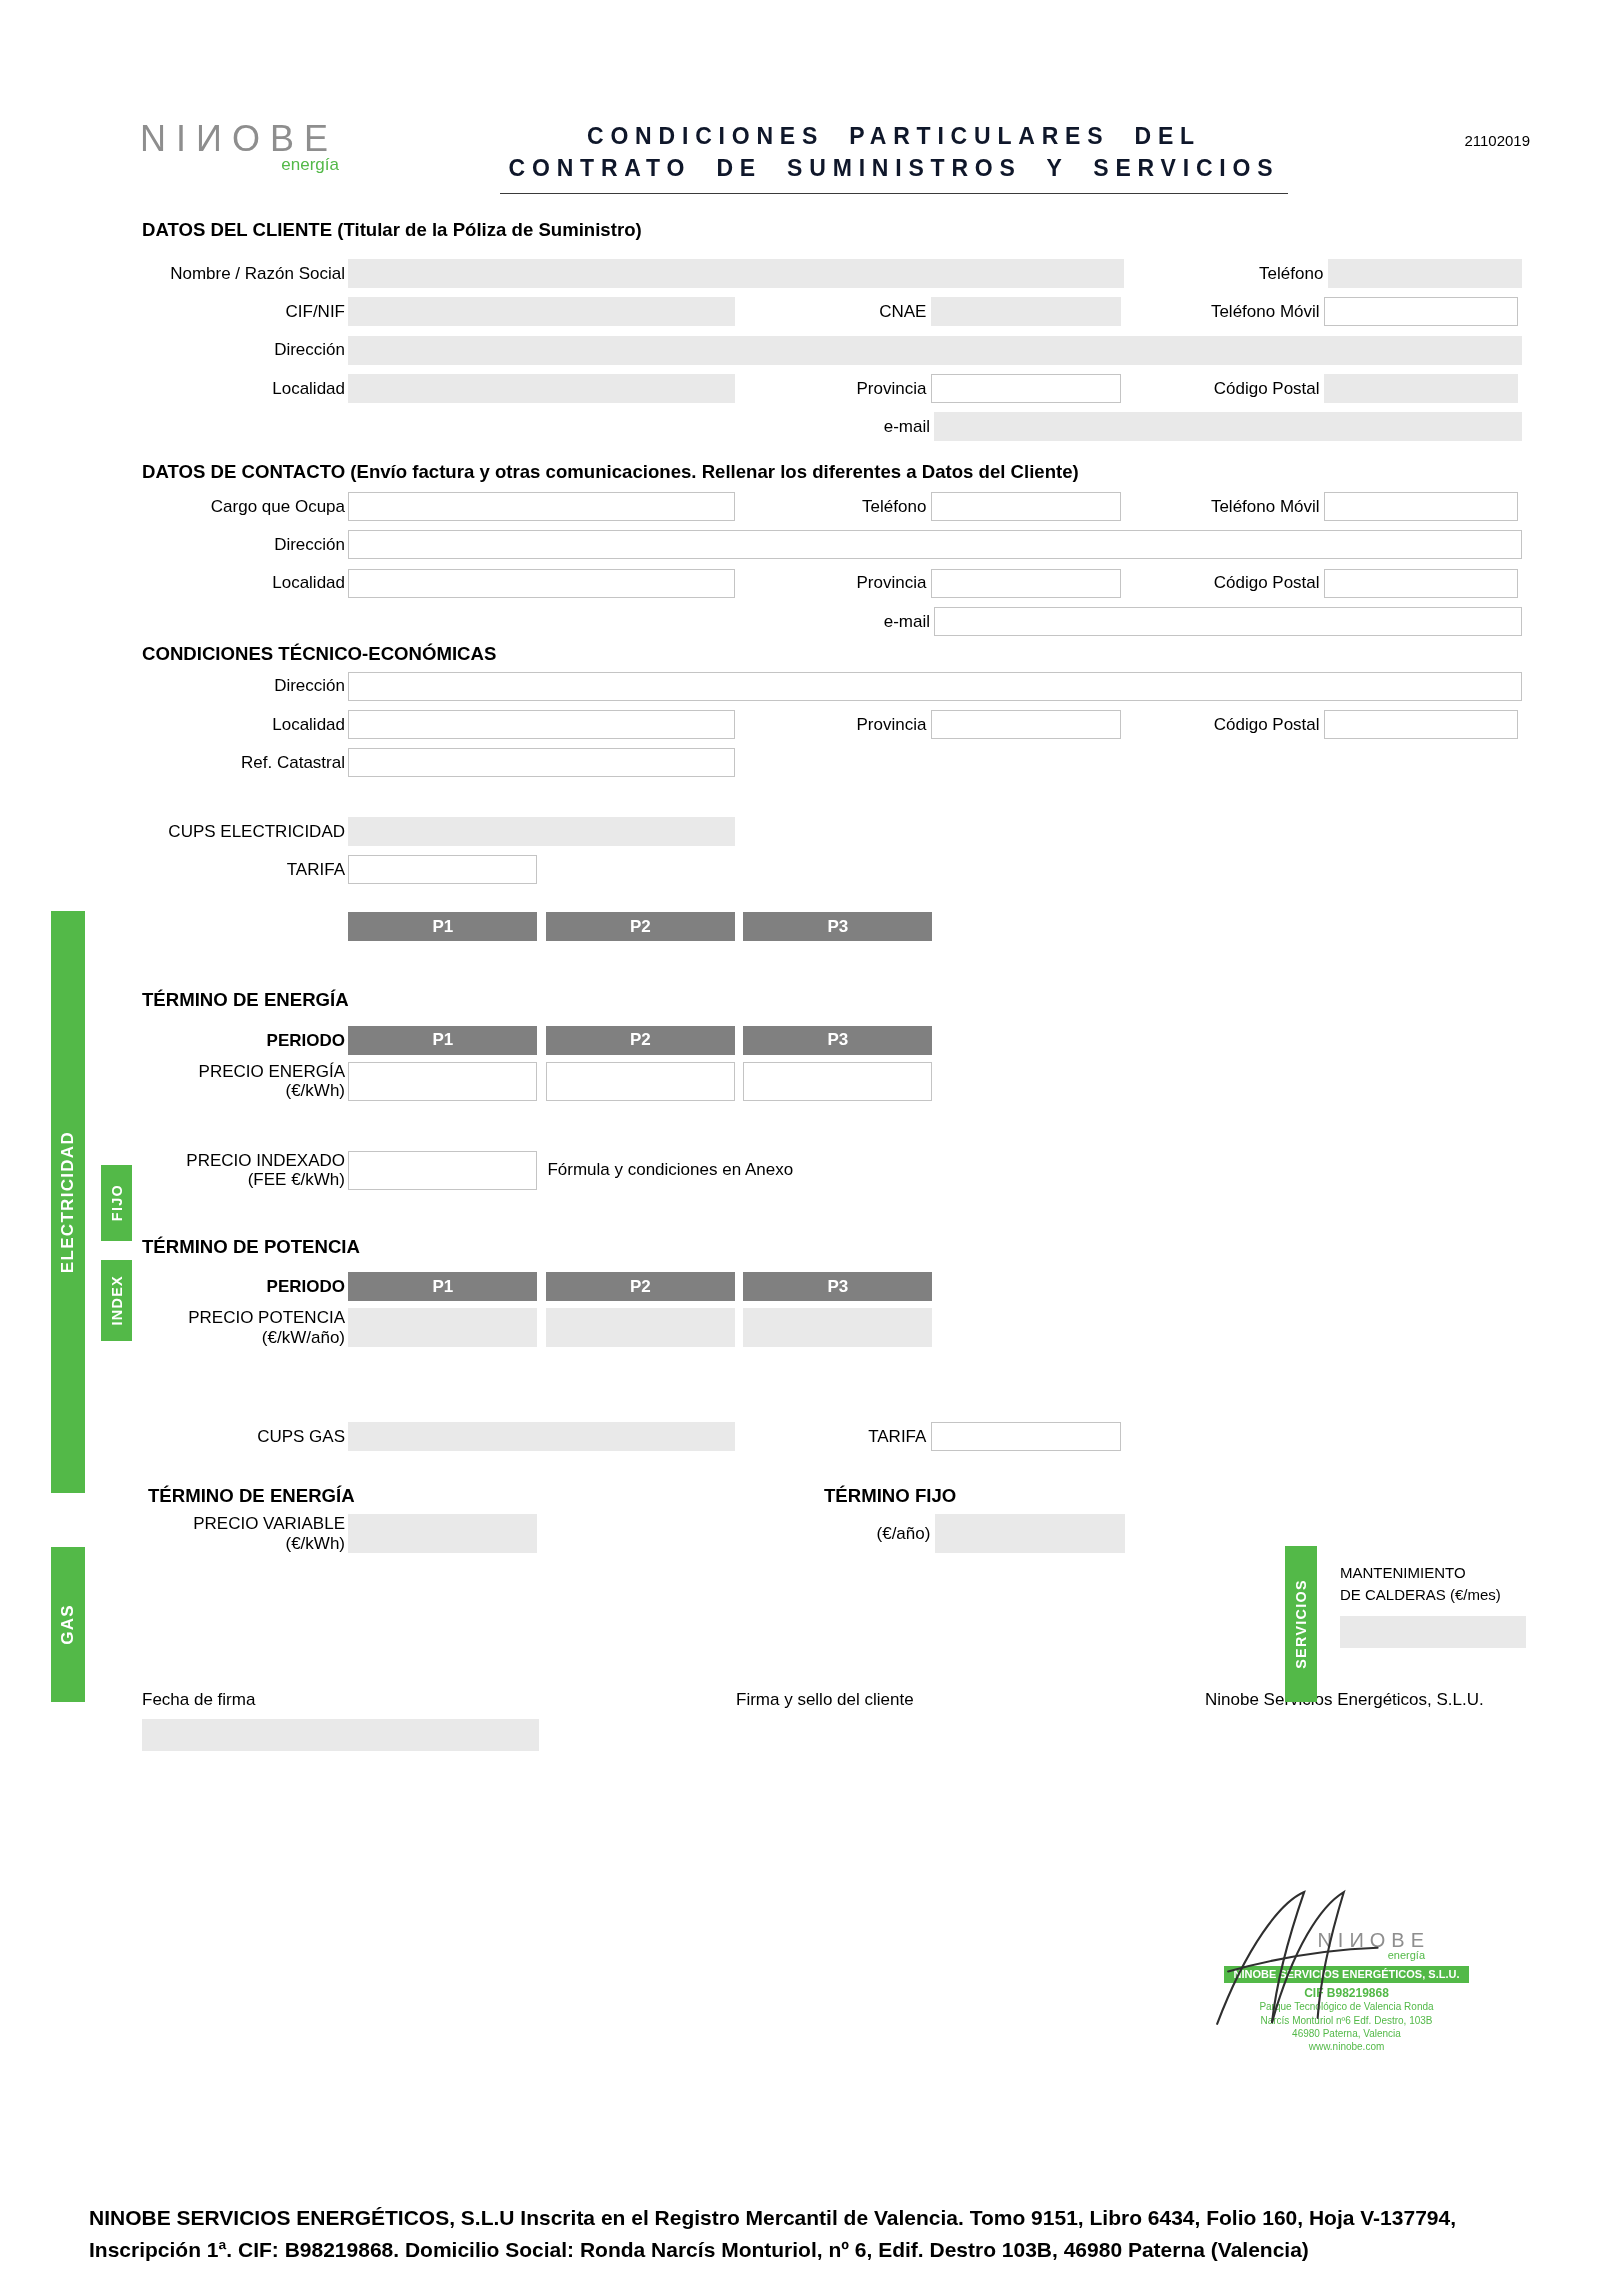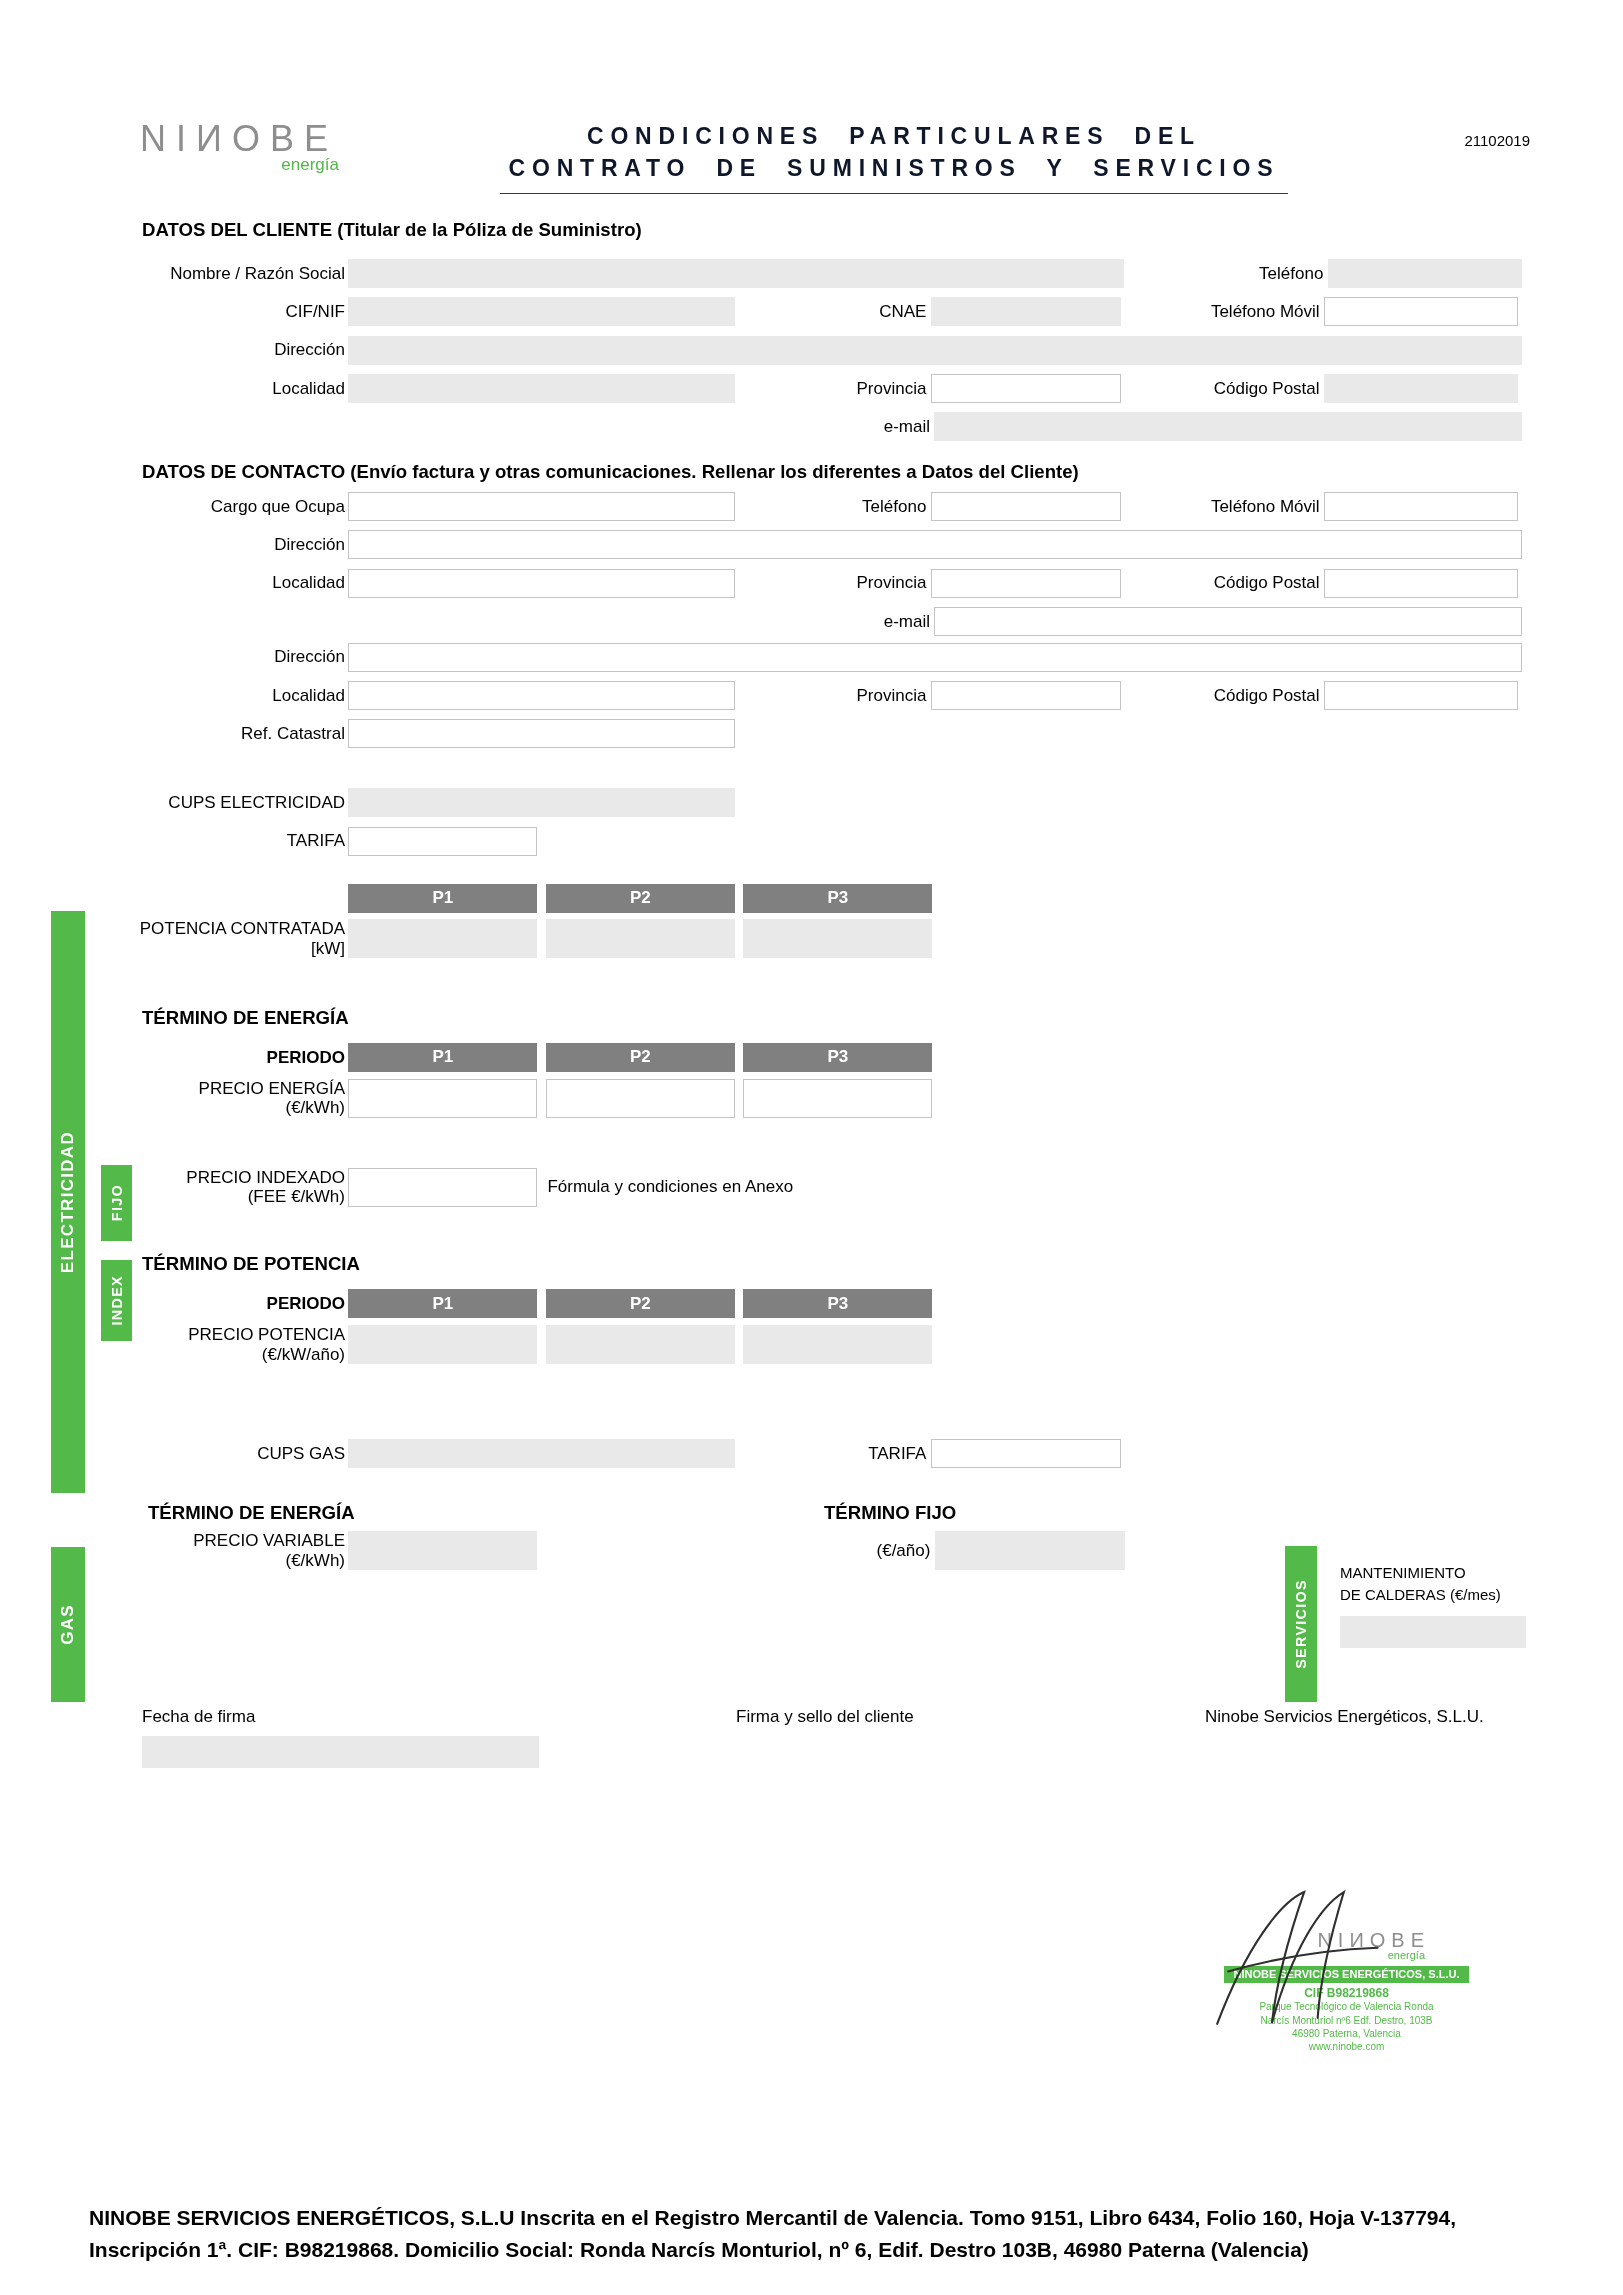--- a/index.html
+++ b/index.html
@@ -146,20 +146,21 @@
     <span class="lab" style="width:199px">Código Postal</span>
     <input class="inp w" style="width: 194px; margin-left: 4.2px;" type="text">
   </div>
 
   <div class="frow">
     <span class="lab" style="width:849px;margin-left:81px">e-mail</span>
     <input class="inp w" style="width: 588px; margin-left: 4.2px;" type="text">
   </div>
 
   
+  <div class="sec-h" style="margin-top:6.8px">CONDICIONES TÉCNICO-ECONÓMICAS</div>
 
 
   <div class="frow" style="margin-top:6.8px">
     <span class="lab l-main">Dirección</span>
     <input class="inp w" style="width: 1174px; margin-left: 3.4px;" type="text">
   </div>
 
   <div class="frow">
     <span class="lab l-main">Localidad</span>
     <input class="inp w" style="width: 387px; margin-left: 3.4px;" type="text">
@@ -185,29 +186,20 @@
     <input class="inp w" style="width: 189px; margin-left: 3.4px;" type="text">
   </div>
 
   <div class="frow" style="margin-top:28px">
     <span style="width:345px;flex:none"></span>
     <div class="thead" style="margin-left:3.4px">P1</div>
     <div class="thead" style="margin-left:8.5px">P2</div>
     <div class="thead" style="margin-left:8.5px">P3</div>
   </div>
 
-  <div class="frow" style="margin-top:6.8px">
-    <div class="lab l-main">
-      <div>POTENCIA CONTRATADA</div>
-      <div>[kW]</div>
-    </div>
-    <input class="inp tall" style="width: 189px; margin-left: 3.4px;" type="text">
-    <input class="inp tall" style="width: 189px; margin-left: 8.5px;" type="text">
-    <input class="inp tall" style="width: 189px; margin-left: 8.5px;" type="text">
-  </div>
 
   <div class="sec-h" style="margin-top:48px">TÉRMINO DE ENERGÍA</div>
 
   <div class="frow" style="margin-top:14.4px">
     <span class="lab l-main bold">PERIODO</span>
     <div class="thead" style="margin-left:3.4px">P1</div>
     <div class="thead" style="margin-left:8.5px">P2</div>
     <div class="thead" style="margin-left:8.5px">P3</div>
   </div>
 

